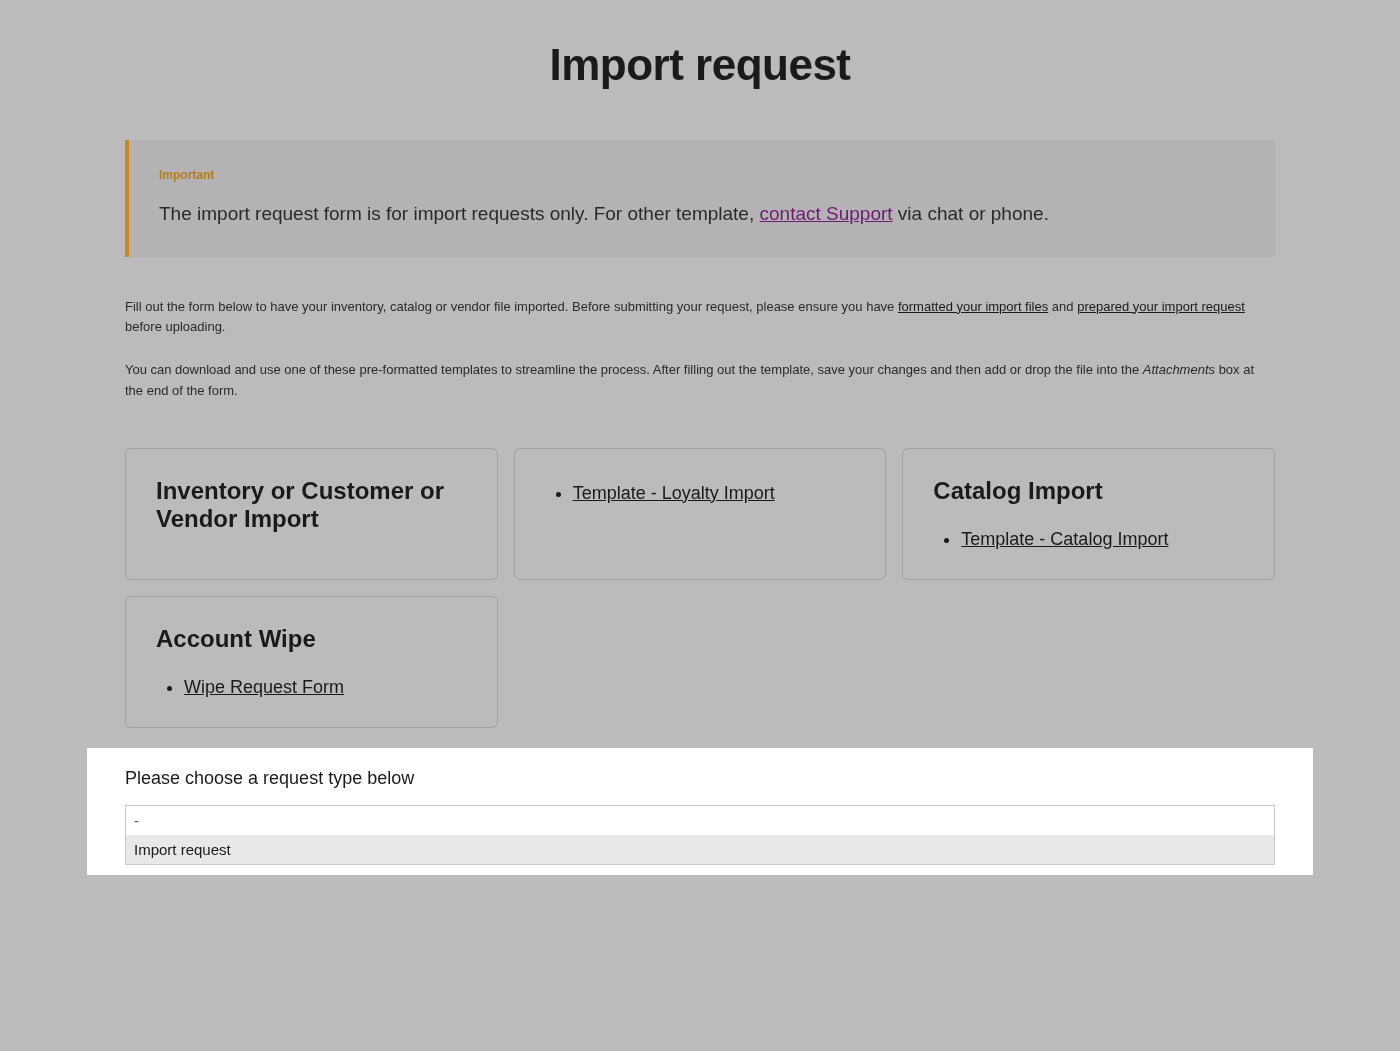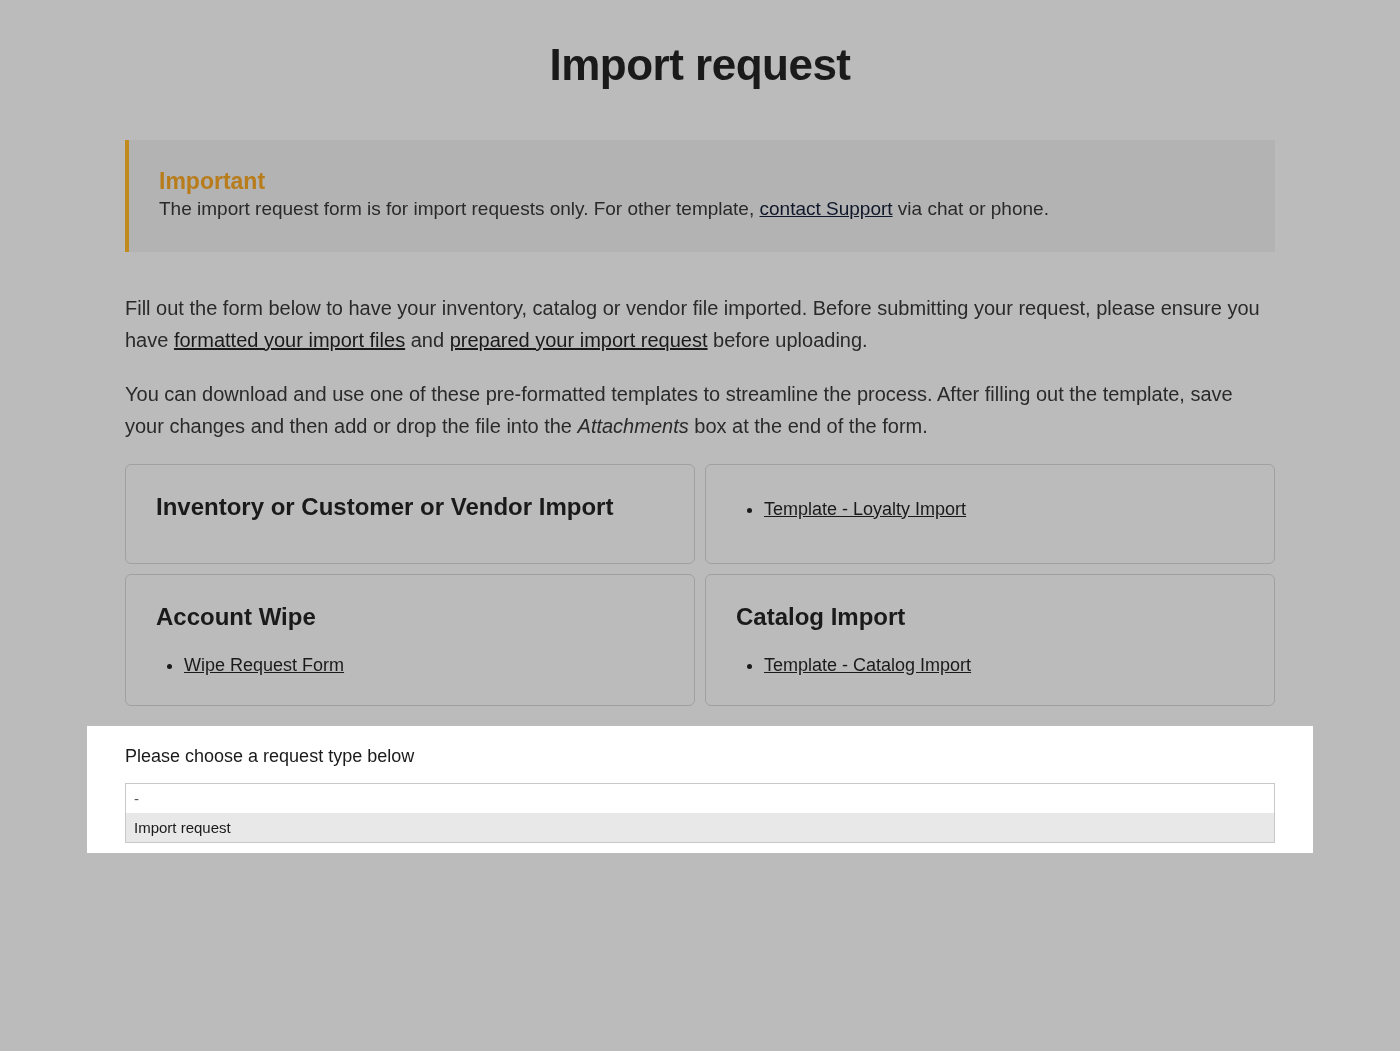--- a/index.html
+++ b/index.html
@@ -27,49 +27,50 @@
     }
     .callout {
       background: #b3b3b3;
       border-left: 4px solid #c08a1f;
       padding: 28px 30px;
       margin-bottom: 40px;
     }
     .callout-title {
       color: #b87c1a;
       font-weight: 700;
-      font-size: 23px;
+      font-size: 12px;
+      margin-bottom: 18px;
     }
     .callout-text {
       font-size: 19px;
       line-height: 1.5;
       color: #2a2a2a;
     }
     .callout-text a {
-      color: #0f172a;
+      color: #701a75;
       text-decoration: underline;
     }
     .intro-para {
-      font-size: 20px;
+      font-size: 13px;
       line-height: 1.6;
       margin-bottom: 22px;
       color: #2a2a2a;
     }
     .intro-para a {
       color: #1a1a1a;
       text-decoration: underline;
     }
     .intro-para em {
       margin-top: 40px;
     }
     .cards-grid {
       display: grid;
-      grid-template-columns: 1fr 1fr;
-      gap: 10px;
-      margin-top: 22px;
+      grid-template-columns: 1fr 1fr 1fr;
+      gap: 16px;
+      margin-top: 46px;
       margin-bottom: 20px;
     }
     .card {
       border: 1px solid #a0a0a0;
       border-radius: 6px;
       padding: 28px 30px 24px 30px;
       background: #bbbbbb;
     }
     .card-title {
       font-size: 24px;
@@ -140,30 +141,30 @@
       <div class="card-title">Inventory or Customer or Vendor Import</div>
     </div>
 
     <div class="card">
       <ul>
         <li><a href="#">Template - Loyalty Import</a></li>
       </ul>
     </div>
 
     <div class="card">
-      <div class="card-title">Account Wipe</div>
+      <div class="card-title">Catalog Import</div>
       <ul>
-        <li><a href="#">Wipe Request Form</a></li>
+        <li><a href="#">Template - Catalog Import</a></li>
       </ul>
     </div>
 
     <div class="card">
-      <div class="card-title">Catalog Import</div>
+      <div class="card-title">Account Wipe</div>
       <ul>
-        <li><a href="#">Template - Catalog Import</a></li>
+        <li><a href="#">Wipe Request Form</a></li>
       </ul>
     </div>
   </div>
 
   <div class="form-section">
     <div class="form-label">Please choose a request type below</div>
     <div class="dropdown-box">
       <div class="dropdown-option selected-row">-</div>
       <div class="dropdown-option highlighted">Import request</div>
     </div>

